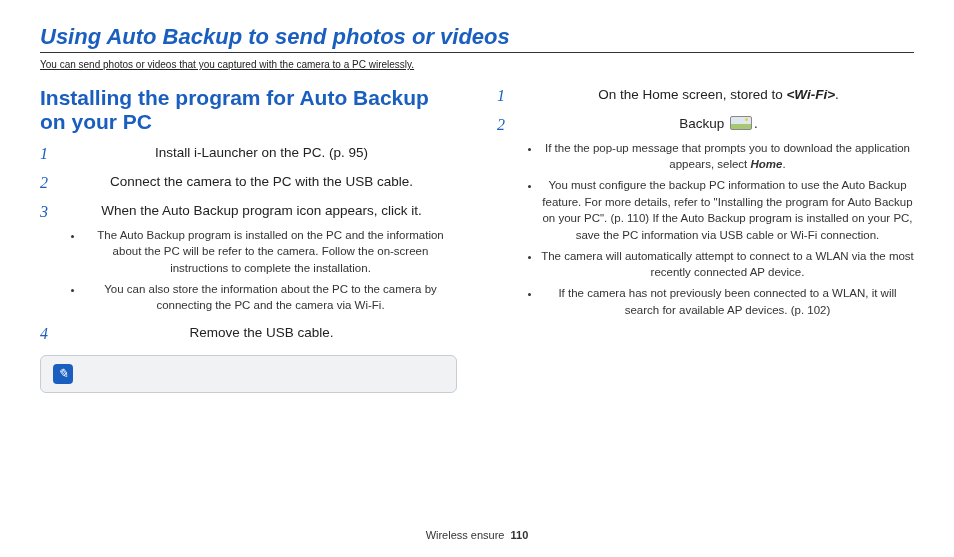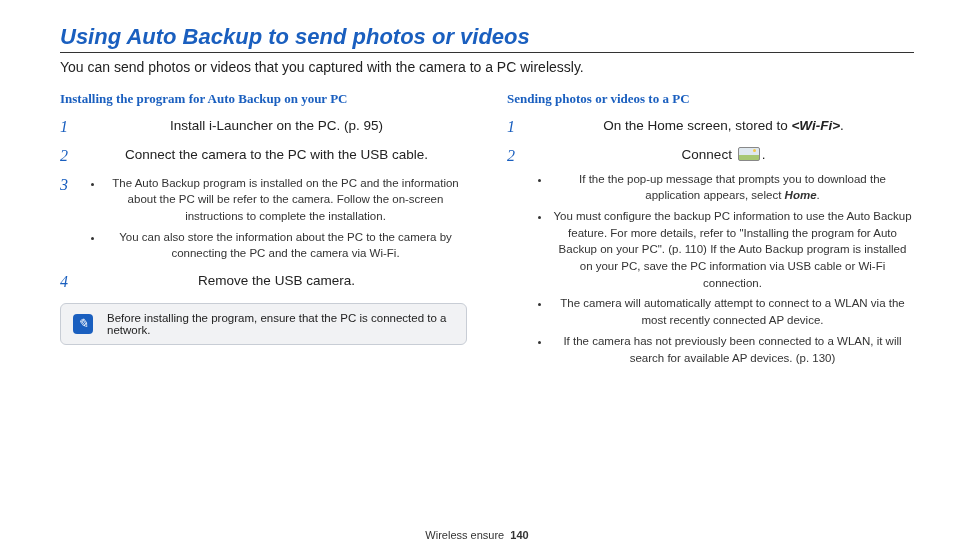--- a/index.html
+++ b/index.html
@@ -9,53 +9,52 @@
     background: #fff;
     color: #222;
     width: 954px;
     height: 557px;
     box-sizing: border-box;
     overflow: hidden;
   }
   .page {
     box-sizing: border-box;
     padding: 24px 40px 0 40px;
-    margin-left: 20px;
   }
   .page-title {
     color: #1a5fbf;
     font-size: 22px;
     font-weight: 700;
     font-style: italic;
     margin: 0 0 2px 0;
   }
   .hr {
     border: none;
     border-top: 1px solid #333;
     margin: 0 0 6px 0;
   }
   .intro {
-    font-size: 14px;
+    font-size: 10px;
     color: #222;
     margin: 0 0 16px 0;
+    text-decoration: underline;
   }
   .cols {
     display: flex;
     gap: 40px;
   }
   .col {
     flex: 1 1 0;
     min-width: 0;
   }
   .section-title {
     color: #1a5fbf;
-    font-size: 13px;
+    font-size: 21px;
     font-weight: 700;
     margin: 0 0 10px 0;
-    font-family: Liberation Serif, serif;
   }
   ol.steps {
     list-style: none;
     margin: 0;
     padding: 0;
     counter-reset: step;
     text-align: center;
   }
   ol.steps > li {
     counter-increment: step;
@@ -153,50 +152,49 @@
   <hr class="hr">
   <p class="intro">You can send photos or videos that you captured with the camera to a PC wirelessly.</p>
 
   <div class="cols">
     <div class="col">
       <h2 class="section-title">Installing the program for Auto Backup on your PC</h2>
       <ol class="steps">
         <li>Install i-Launcher on the PC. (p. 95)</li>
         <li>Connect the camera to the PC with the USB cable.</li>
         <li>
+          <span>When the Auto Backup program icon appears, click it.</span>
           <ul class="sub">
             <li>The Auto Backup program is installed on the PC and the information about the PC will be refer to the camera. Follow the on-screen instructions to complete the installation.</li>
             <li>You can also store the information about the PC to the camera by connecting the PC and the camera via Wi-Fi.</li>
           </ul>
         </li>
-        <li>Remove the USB camera.</li>
+        <li>Remove the USB cable.</li>
       </ol>
       <div class="note-box">
         <div class="note-icon">✎</div>
-        <div>Before installing the program, ensure that the PC is connected to a network.</div>
       </div>
     </div>
 
     <div class="col">
-      <h2 class="section-title">Sending photos or videos to a PC</h2>
       <ol class="steps">
         <li>
           <span>On the Home screen, stored to </span><span class="bold">&lt;Wi-Fi&gt;</span><span>.</span>
         </li>
         <li>
-          <span>Connect </span><span class="inline-icon"></span><span>.</span>
+          <span>Backup </span><span class="inline-icon"></span><span>.</span>
           <ul class="sub">
             <li>
               <span>If the the pop-up message that prompts you to download the application appears, select </span><span class="bold">Home</span><span>.</span>
             </li>
             <li>You must configure the backup PC information to use the Auto Backup feature. For more details, refer to "Installing the program for Auto Backup on your PC". (p. 110) If the Auto Backup program is installed on your PC, save the PC information via USB cable or Wi-Fi connection.</li>
             <li>The camera will automatically attempt to connect to a WLAN via the most recently connected AP device.</li>
-            <li>If the camera has not previously been connected to a WLAN, it will search for available AP devices. (p. 130)</li>
+            <li>If the camera has not previously been connected to a WLAN, it will search for available AP devices. (p. 102)</li>
           </ul>
         </li>
       </ol>
     </div>
   </div>
 </div>
 
 <div class="footer">
-  <span>Wireless ensure</span>&nbsp;&nbsp;<span class="pnum">140</span>
+  <span>Wireless ensure</span>&nbsp;&nbsp;<span class="pnum">110</span>
 </div>
 
 </body></html>

